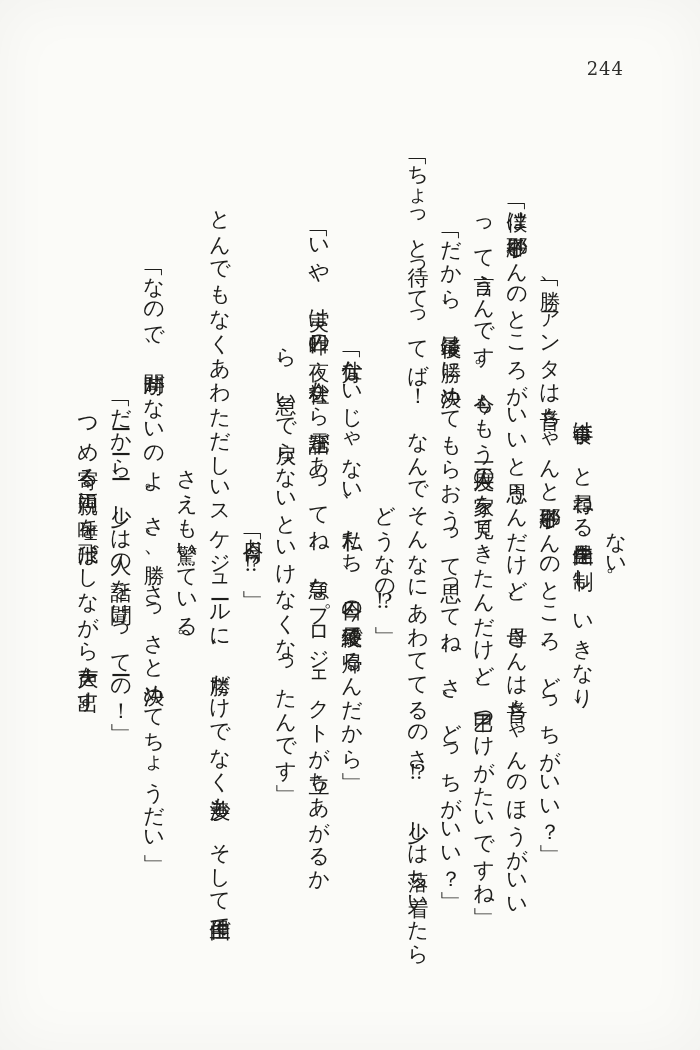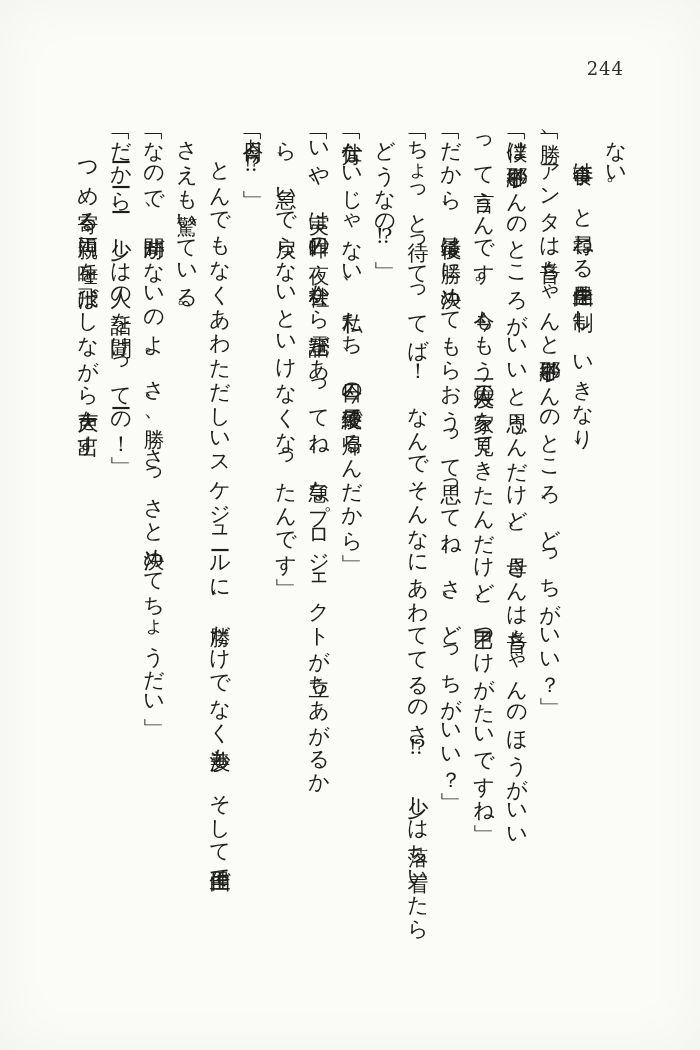--- a/index.html
+++ b/index.html
@@ -9,20 +9,21 @@
     height: 1050px;
     overflow: hidden;
   }
   .page {
     position: relative;
     width: 700px;
     height: 1050px;
     background: #fbfbf8;
     box-shadow: inset 0 0 60px rgba(0,0,0,0.04);
     font-family: "DejaVu Serif", "Liberation Serif", "DejaVu Sans", serif;
+    text-align: center;
   }
   .page-number {
     position: absolute;
     top: 58px;
     right: 76px;
     font-size: 18px;
     letter-spacing: 1px;
     color: #2e2e2c;
   }
   .text-block {

